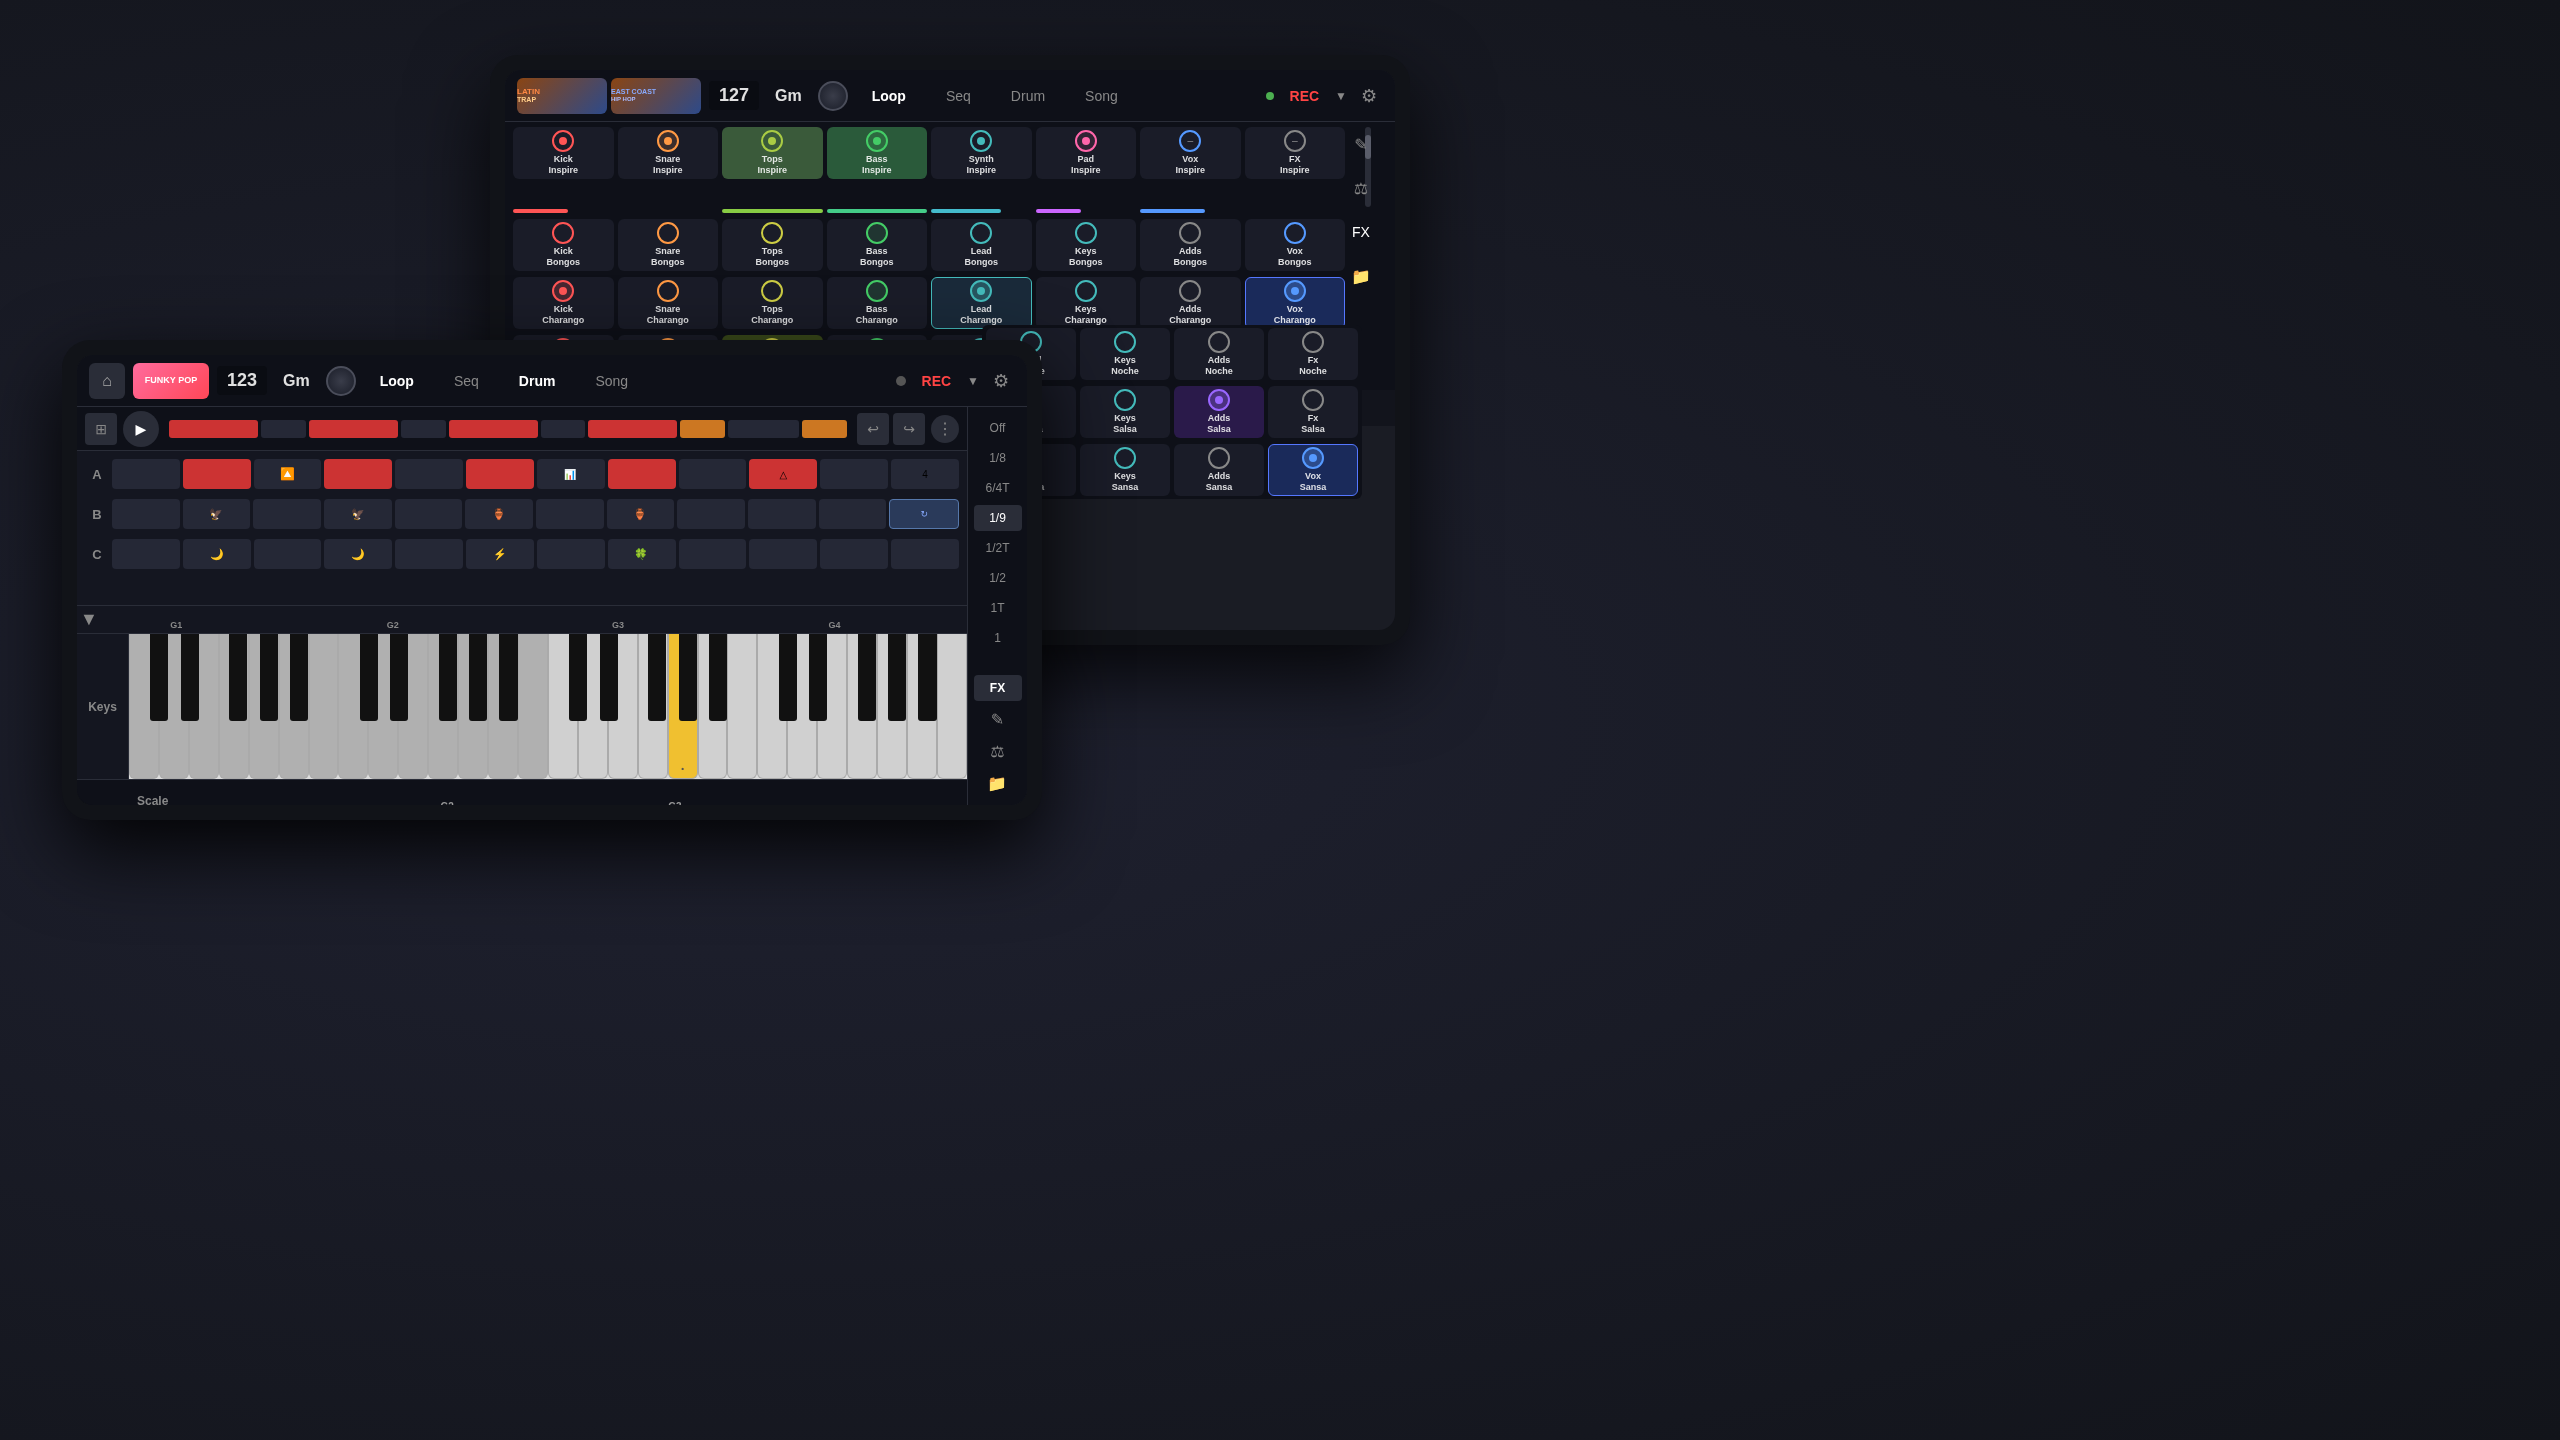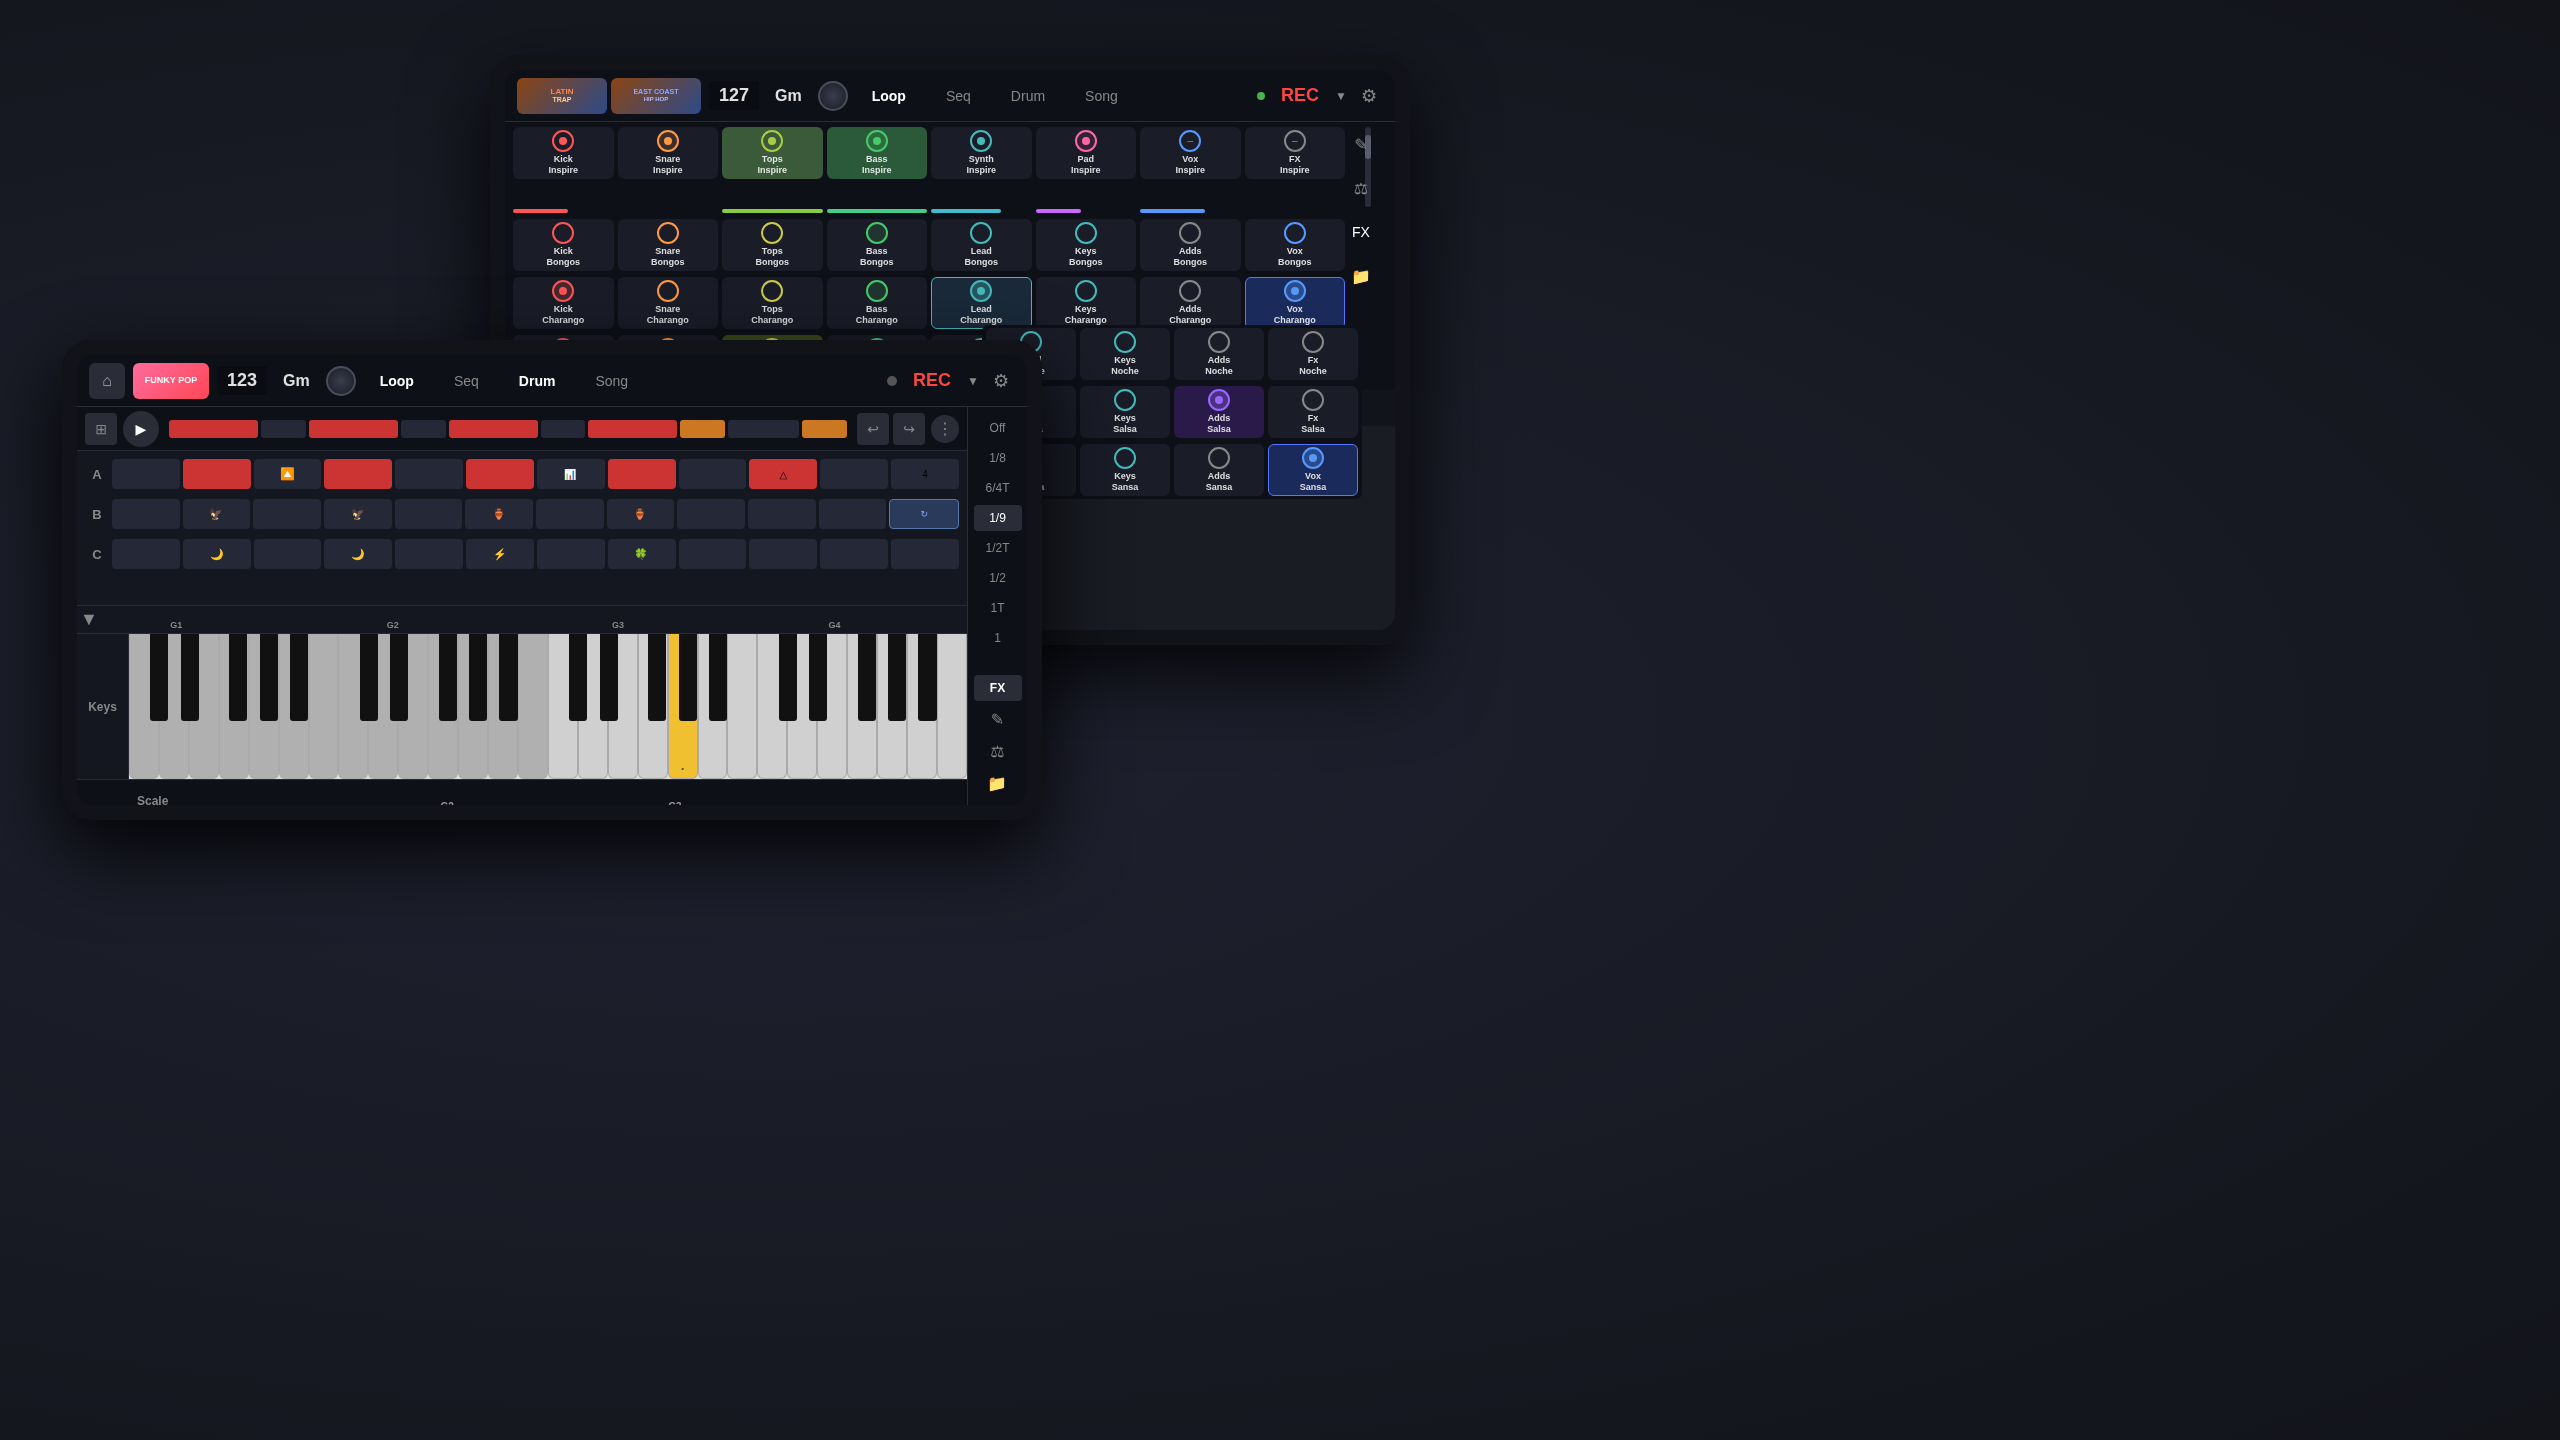--- a/index.html
+++ b/index.html
@@ -89,21 +89,21 @@
       border-bottom: 1px solid #2a2d38;
     }
 
     .genre-badge {
       width: 90px;
       height: 36px;
       border-radius: 6px;
       background: linear-gradient(135deg, #8b4513, #2d4a8a);
       display: flex;
       flex-direction: column;
-      align-items: center;
+      align-items: flex-start;
       justify-content: center;
       font-size: 8px;
       font-weight: bold;
       color: white;
       line-height: 1.2;
     }
 
     .bpm-display {
       background: #0a0c12;
       border-radius: 4px;
@@ -148,21 +148,21 @@
       width: 8px;
       height: 8px;
       border-radius: 50%;
       background: #4CAF50;
     }
 
     .rec-btn {
       background: transparent;
       border: none;
       color: #ff4444;
-      font-size: 18px;
+      font-size: 14px;
       font-weight: bold;
       display: flex;
       align-items: center;
       gap: 6px;
       cursor: pointer;
       padding: 4px 8px;
     }
 
     .gear-icon {
       width: 28px;

